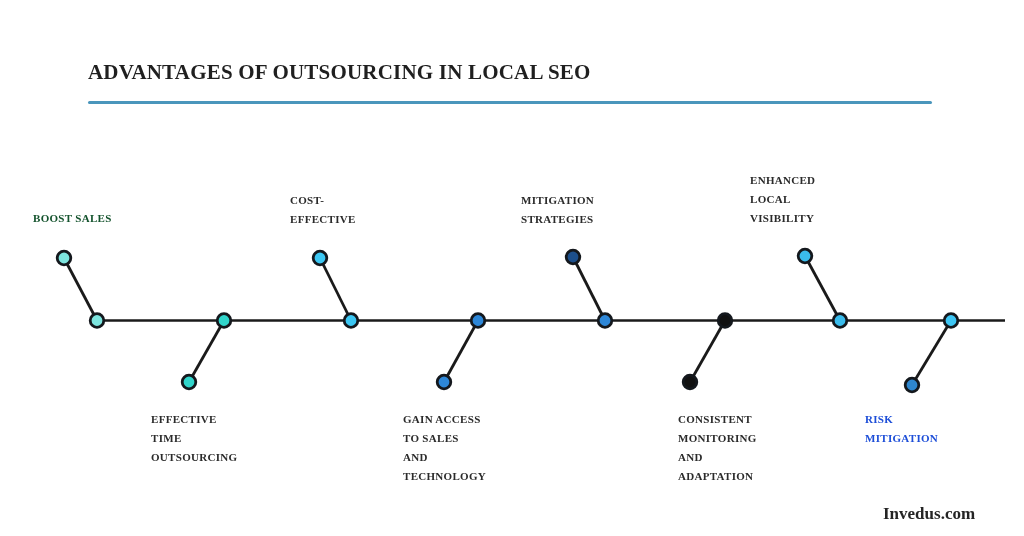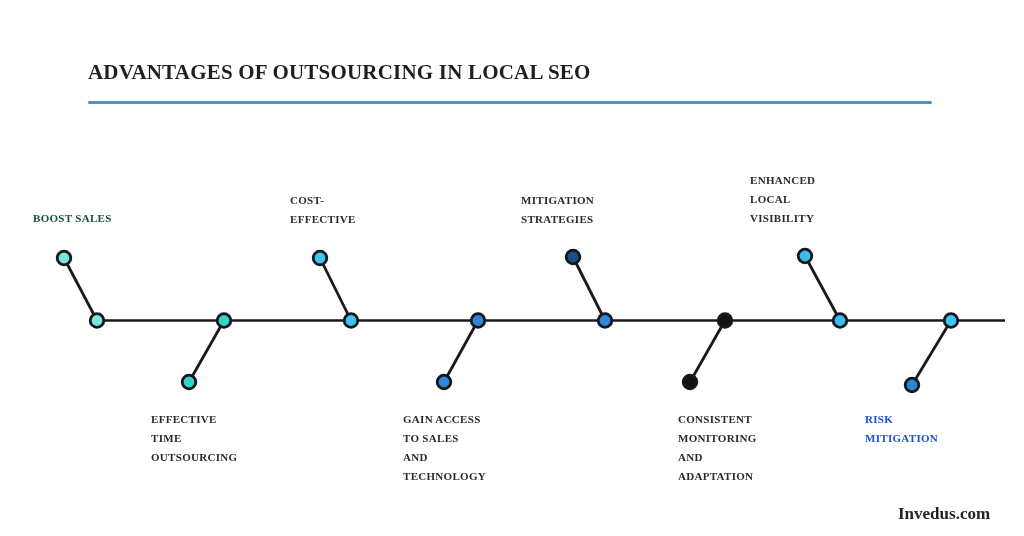--- a/index.html
+++ b/index.html
@@ -17,21 +17,21 @@
   }
   .underline { position: absolute; left: 88px; top: 101px; width: 844px; height: 3px; border-radius: 2px; }
   svg.diagram { position: absolute; left: 0; top: 0; }
   .label {
     position: absolute;
     font-size: 11px; font-weight: bold; letter-spacing: 0.3px;
     line-height: 19px; color: #2b2b2b; white-space: nowrap;
   }
   .footer {
     position: absolute; left: 883px; top: 504px;
-    font-size: 17px; font-weight: bold; color: #242424; white-space: nowrap; margin-left: 15px;
+    font-size: 17px; font-weight: bold; color: #242424; white-space: nowrap;
   }
 </style>
 </head>
 <body>
 
 <div class="stage">
   <div class="title" style="color: rgb(31, 31, 31);">ADVANTAGES OF OUTSOURCING IN LOCAL SEO</div>
   <div class="underline" style="background: rgb(74, 150, 188);"></div>
   <svg class="diagram" id="diagram-svg" width="1024" height="536">
       <line x1="97" y1="320.5" x2="1005" y2="320.5" stroke="#1a1a1a" stroke-width="2.4"></line>

